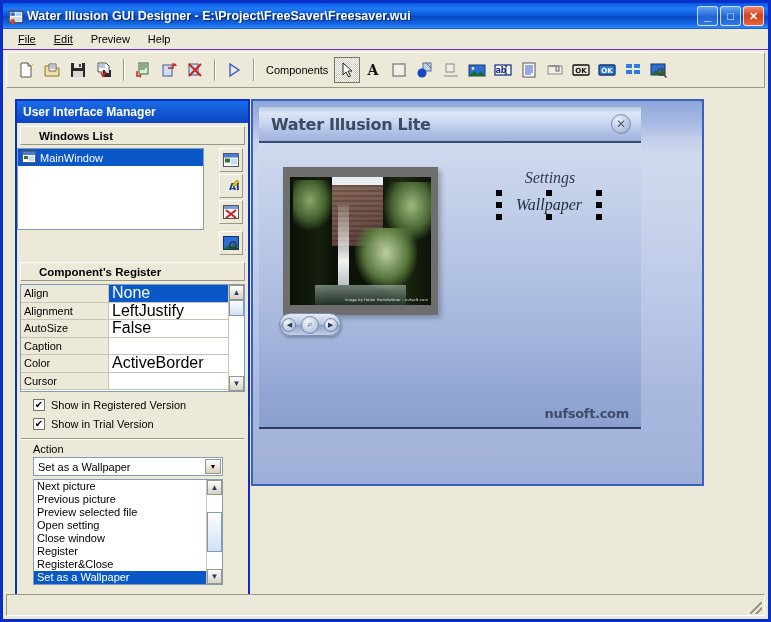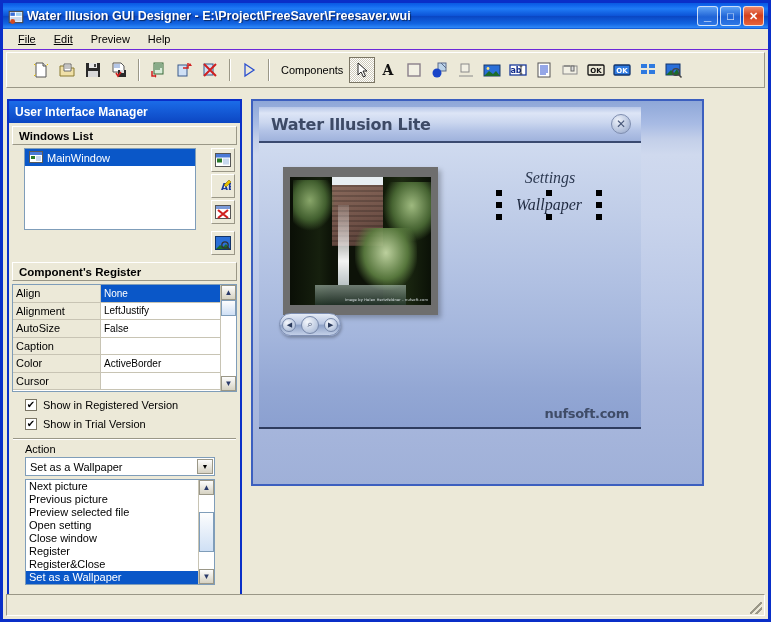--- a/index.html
+++ b/index.html
@@ -44,44 +44,44 @@
     position:absolute;left:0;top:26px;right:0;height:20px;
     background:#ece9d8;display:flex;align-items:center;padding-left:6px;
     border-bottom:1px solid #6d28d9;
   }
   .menu-item{padding:2px 9px;color:#000;font-size:11px;cursor:default;}
   .menu-item u{text-decoration:underline;}
   
   .toolbar{
     position:absolute;left:3px;top:49px;right:3px;height:36px;
     background:#ece9d8;border:1px solid #ffffff;border-right-color:#9a9787;border-bottom-color:#9a9787;
-    box-sizing:border-box;display:flex;align-items:center;padding-left:21px;gap:0px;
+    box-sizing:border-box;display:flex;align-items:center;padding-left:6px;gap:0px;
   }
   .tb{width:26px;height:26px;display:flex;align-items:center;justify-content:center;position:relative;flex:0 0 auto;}
   .tb.active{
     background:repeating-conic-gradient(#ffffff 0% 25%, #cfcbbb 0% 50%) 0 0/2px 2px;
     border:1px solid #7a7564;box-sizing:border-box;
   }
   .tbsep{width:1px;height:22px;background:#9a9787;margin:0 6px;flex:0 0 auto;box-shadow:1px 0 0 #fff;}
   .tblabel{font-size:11px;color:#000;padding:0 6px;white-space:nowrap;flex:0 0 auto;}
   
   .leftpanel{
-    position:absolute;left:4px;top:96px;width:235px;height:506px;
+    position:absolute;left:12px;top:96px;width:235px;height:506px;
     border:2px solid #0a2fc8;background:#ece9d8;box-sizing:border-box;
   }
   .panel-caption{
     height:22px;background:linear-gradient(to bottom,#1b6ce8,#0c46c2);
     color:#fff;font-weight:bold;font-size:12px;display:flex;align-items:center;padding-left:6px;
   }
   .sec-header{
     margin:3px 3px 0 3px;height:19px;background:#ece9d8;
     border:1px solid #fff;border-right-color:#9a9787;border-bottom-color:#9a9787;
-    display:flex;align-items:center;padding-left:6px;font-weight:bold;font-size:11.5px;box-sizing:border-box;
-  }
-  .winlist-wrap{margin:3px 3px 0 15px;display:flex;gap:15px;text-align:center;}
+    display:flex;align-items:center;padding-left:18px;font-weight:bold;font-size:11.5px;box-sizing:border-box;
+  }
+  .winlist-wrap{margin:3px 3px 0 0;display:flex;gap:15px;text-align:center;}
   .winlist{
     flex:1 1 auto;height:82px;background:#fff;
     border:1px solid #7f9db9;box-sizing:border-box;overflow:hidden;
   }
   .wl-item{height:17px;display:flex;align-items:center;padding-left:4px;gap:4px;font-size:11px;}
   .wl-item.sel{background:#0a57c8;color:#fff;}
   .sidebtns{width:26px;display:flex;flex-direction:column;gap:2px;}
   .sidebtn{
     width:24px;height:24px;background:#ece9d8;
     border:1px solid #ffffff;border-right-color:#9a9787;border-bottom-color:#9a9787;
@@ -92,21 +92,21 @@
   .propgrid{
     margin:3px 3px 0 3px;height:108px;background:#fff;
     border:1px solid #7f9db9;box-sizing:border-box;display:flex;overflow:hidden;
   }
   .pg-rows{flex:1 1 auto;overflow:hidden;}
   .pg-row{height:17.5px;display:flex;border-bottom:1px solid #c8c4b4;box-sizing:border-box;}
   .pg-name{
     width:88px;background:#ece9d8;border-right:1px solid #c8c4b4;box-sizing:border-box;
     display:flex;align-items:center;padding-left:3px;font-size:11px;
   }
-  .pg-val{flex:1 1 auto;display:flex;align-items:center;padding-left:3px;font-size:10px;background:#fff;}
+  .pg-val{flex:1 1 auto;display:flex;align-items:center;padding-left:3px;font-size:16px;background:#fff;}
   .pg-row.sel .pg-val{background:#0a57c8;color:#fff;}
   .vscroll{
     width:16px;background:#f1efe2;border-left:1px solid #c8c4b4;
     display:flex;flex-direction:column;align-items:center;box-sizing:border-box;
   }
   .sb-arrow{
     width:15px;height:15px;background:linear-gradient(to bottom,#fdfdfd,#d6d2c2);
     border:1px solid #9a9787;box-sizing:border-box;display:flex;align-items:center;justify-content:center;
     font-size:8px;color:#2a3a6a;flex:0 0 auto;
   }

